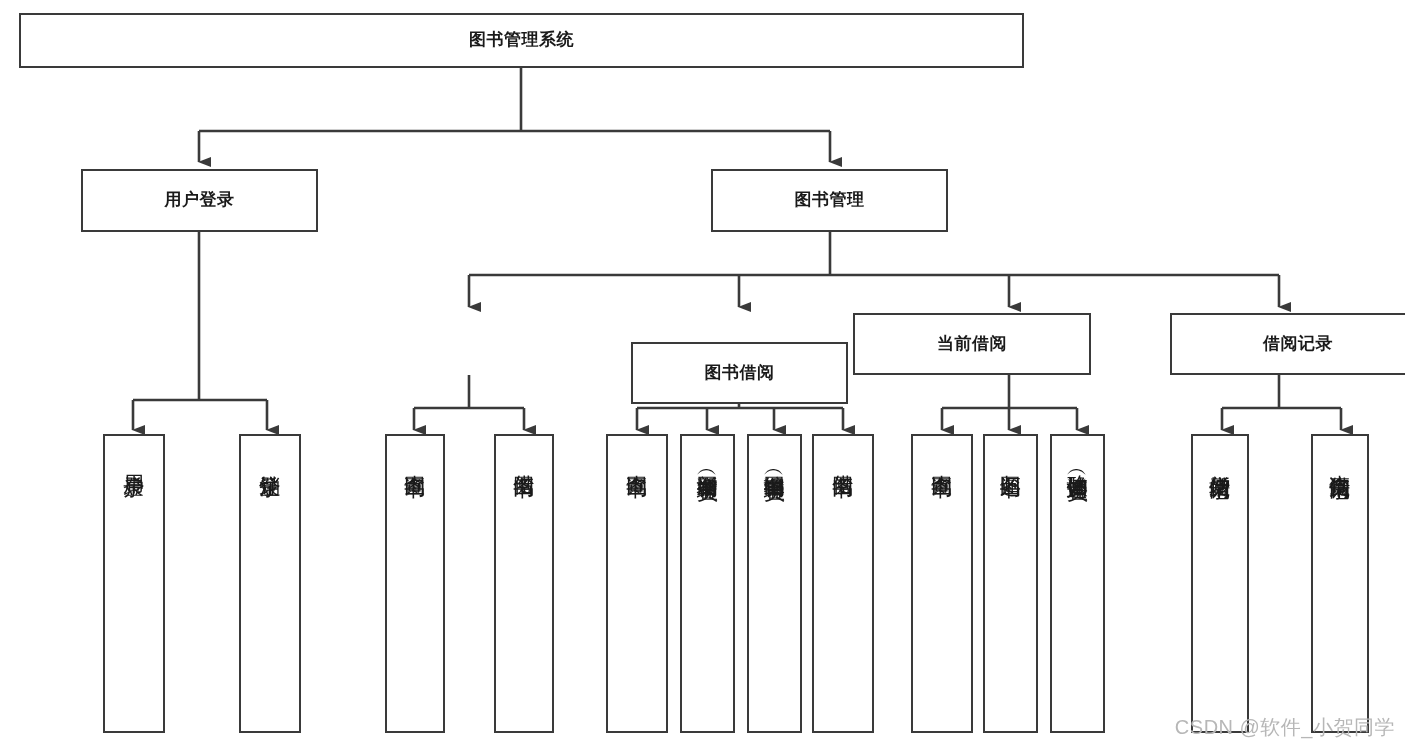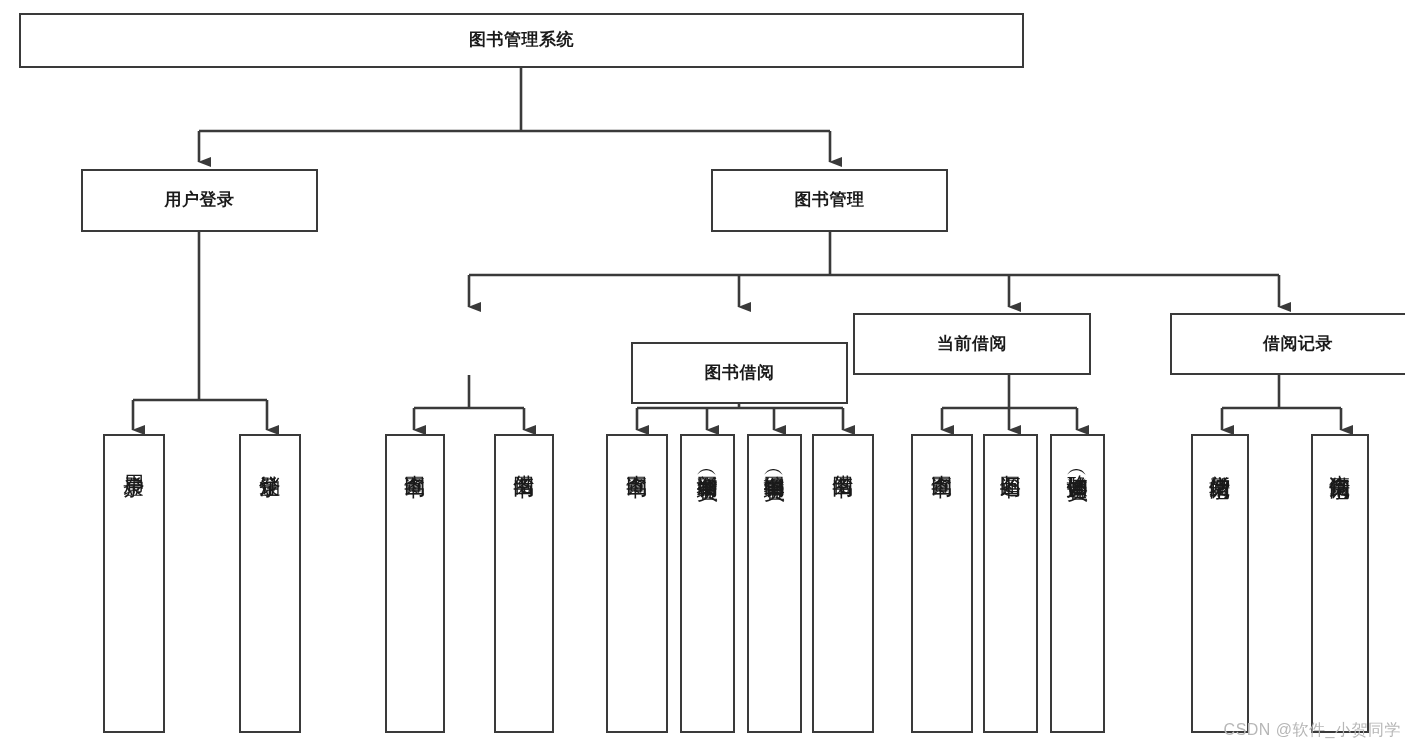--- a/index.html
+++ b/index.html
@@ -50,23 +50,23 @@
   .node-v .label {
     writing-mode: vertical-rl;
     text-orientation: upright;
     font-size: 21px;
     line-height: 1.32;
     letter-spacing: 1px;
     white-space: nowrap;
   }
   .watermark {
     position: absolute;
-    right: 4px;
+    right: 10px;
     bottom: 6px;
-    font-size: 16px;
+    font-size: 20px;
     color: #b7b7b7;
     white-space: nowrap;
     letter-spacing: 0.5px;
   }
 </style>
 </head>
 <body>
 
 <div id="canvas">
 

